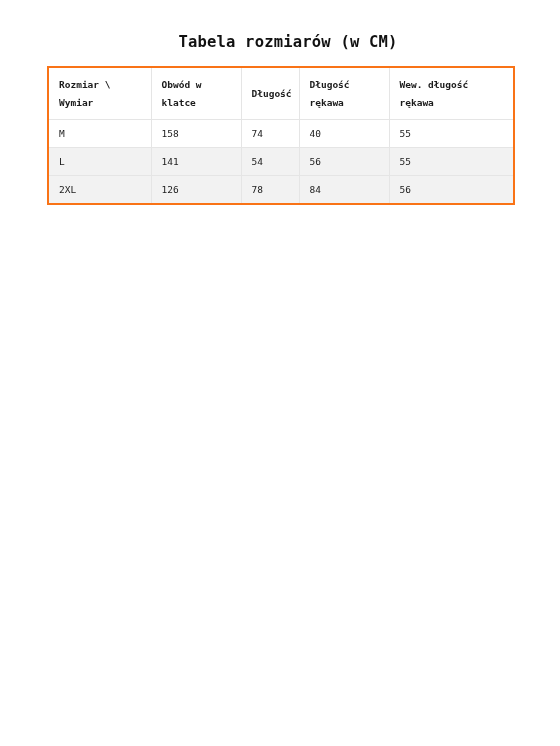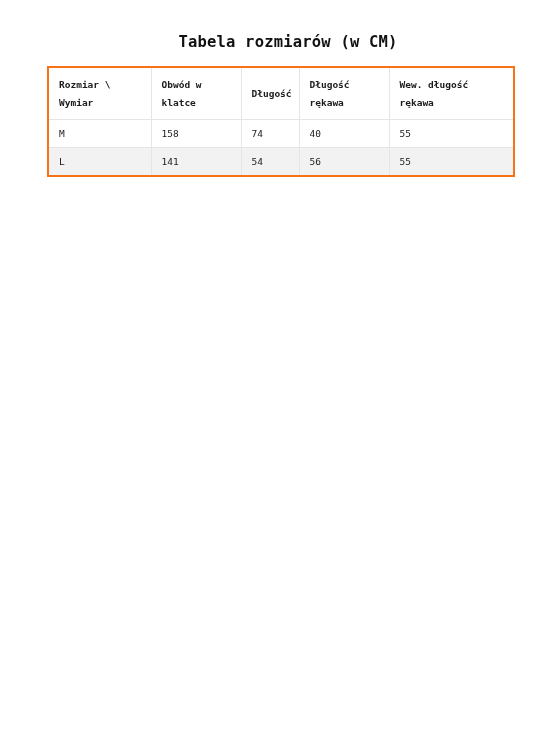--- a/index.html
+++ b/index.html
@@ -126,17 +126,24 @@
           <td>40</td>
           <td>55</td>
         </tr>
         <tr class="alt">
           <td>L</td>
           <td>141</td>
           <td>54</td>
           <td>56</td>
           <td>55</td>
         </tr>
+        <tr class="alt">
+          <td>2XL</td>
+          <td>126</td>
+          <td>78</td>
+          <td>84</td>
+          <td>56</td>
+        </tr>
       </tbody>
     </table>
   </div>
 
 </div>
 
 </body></html>

